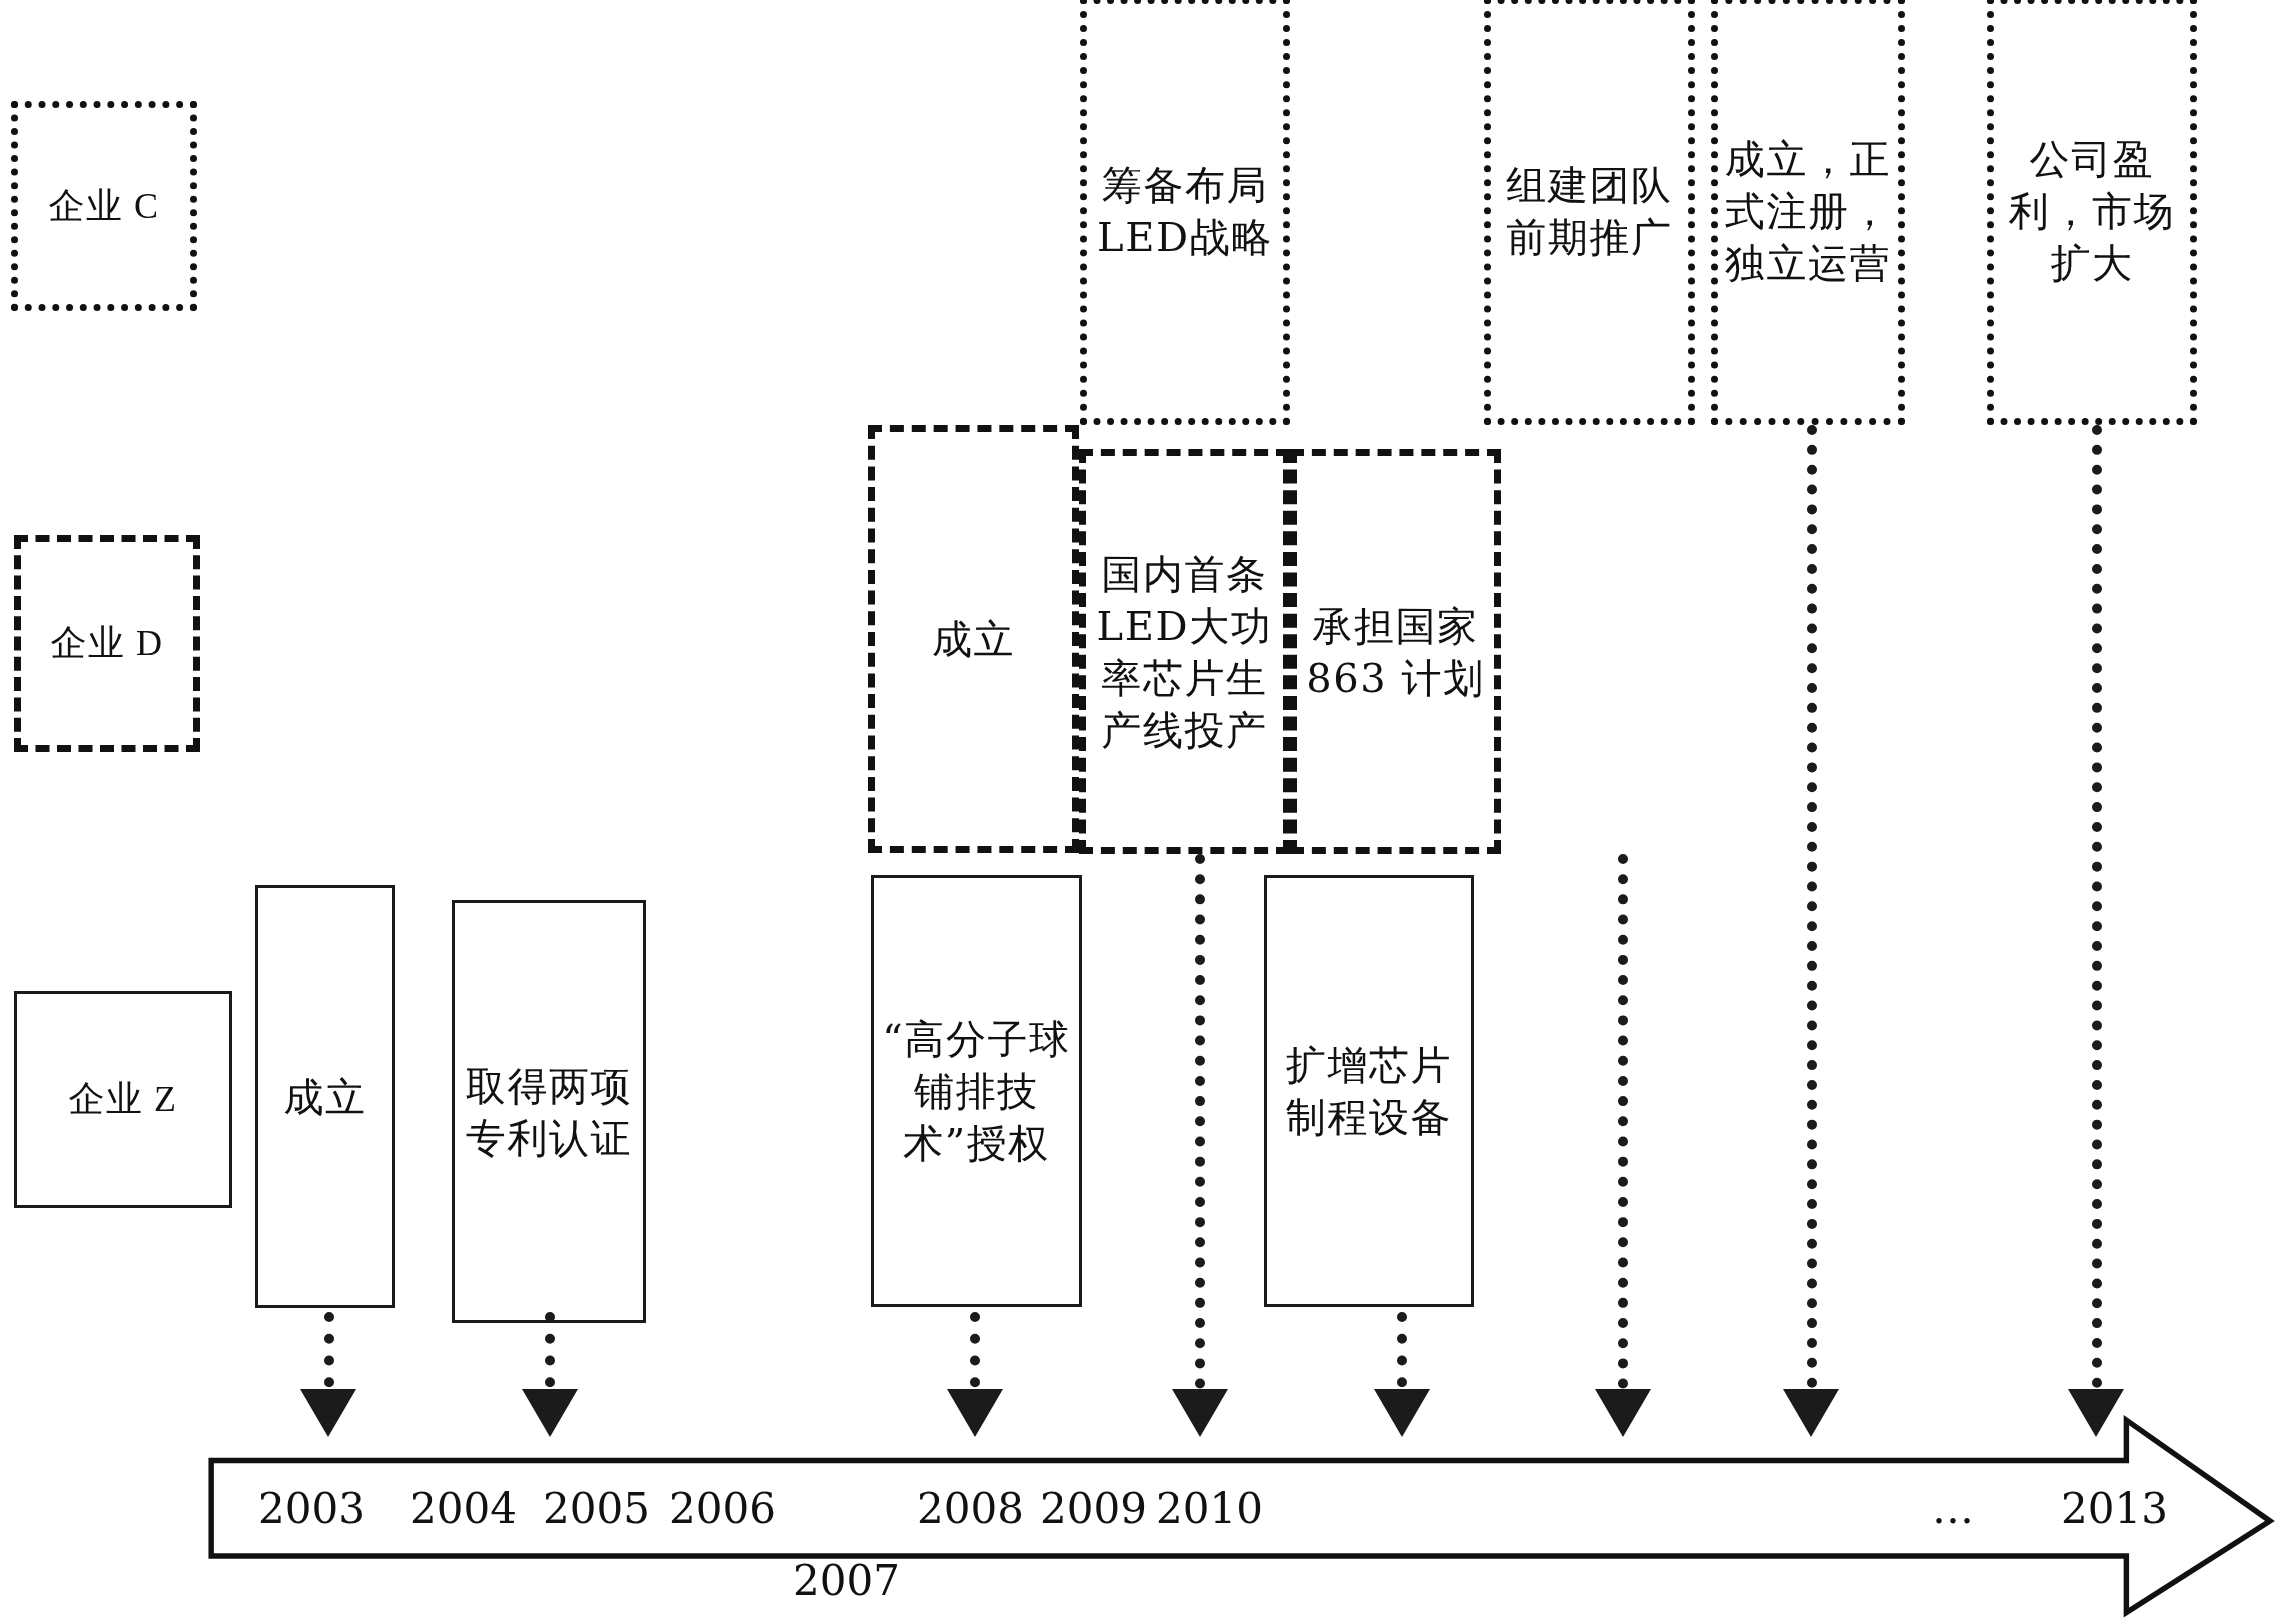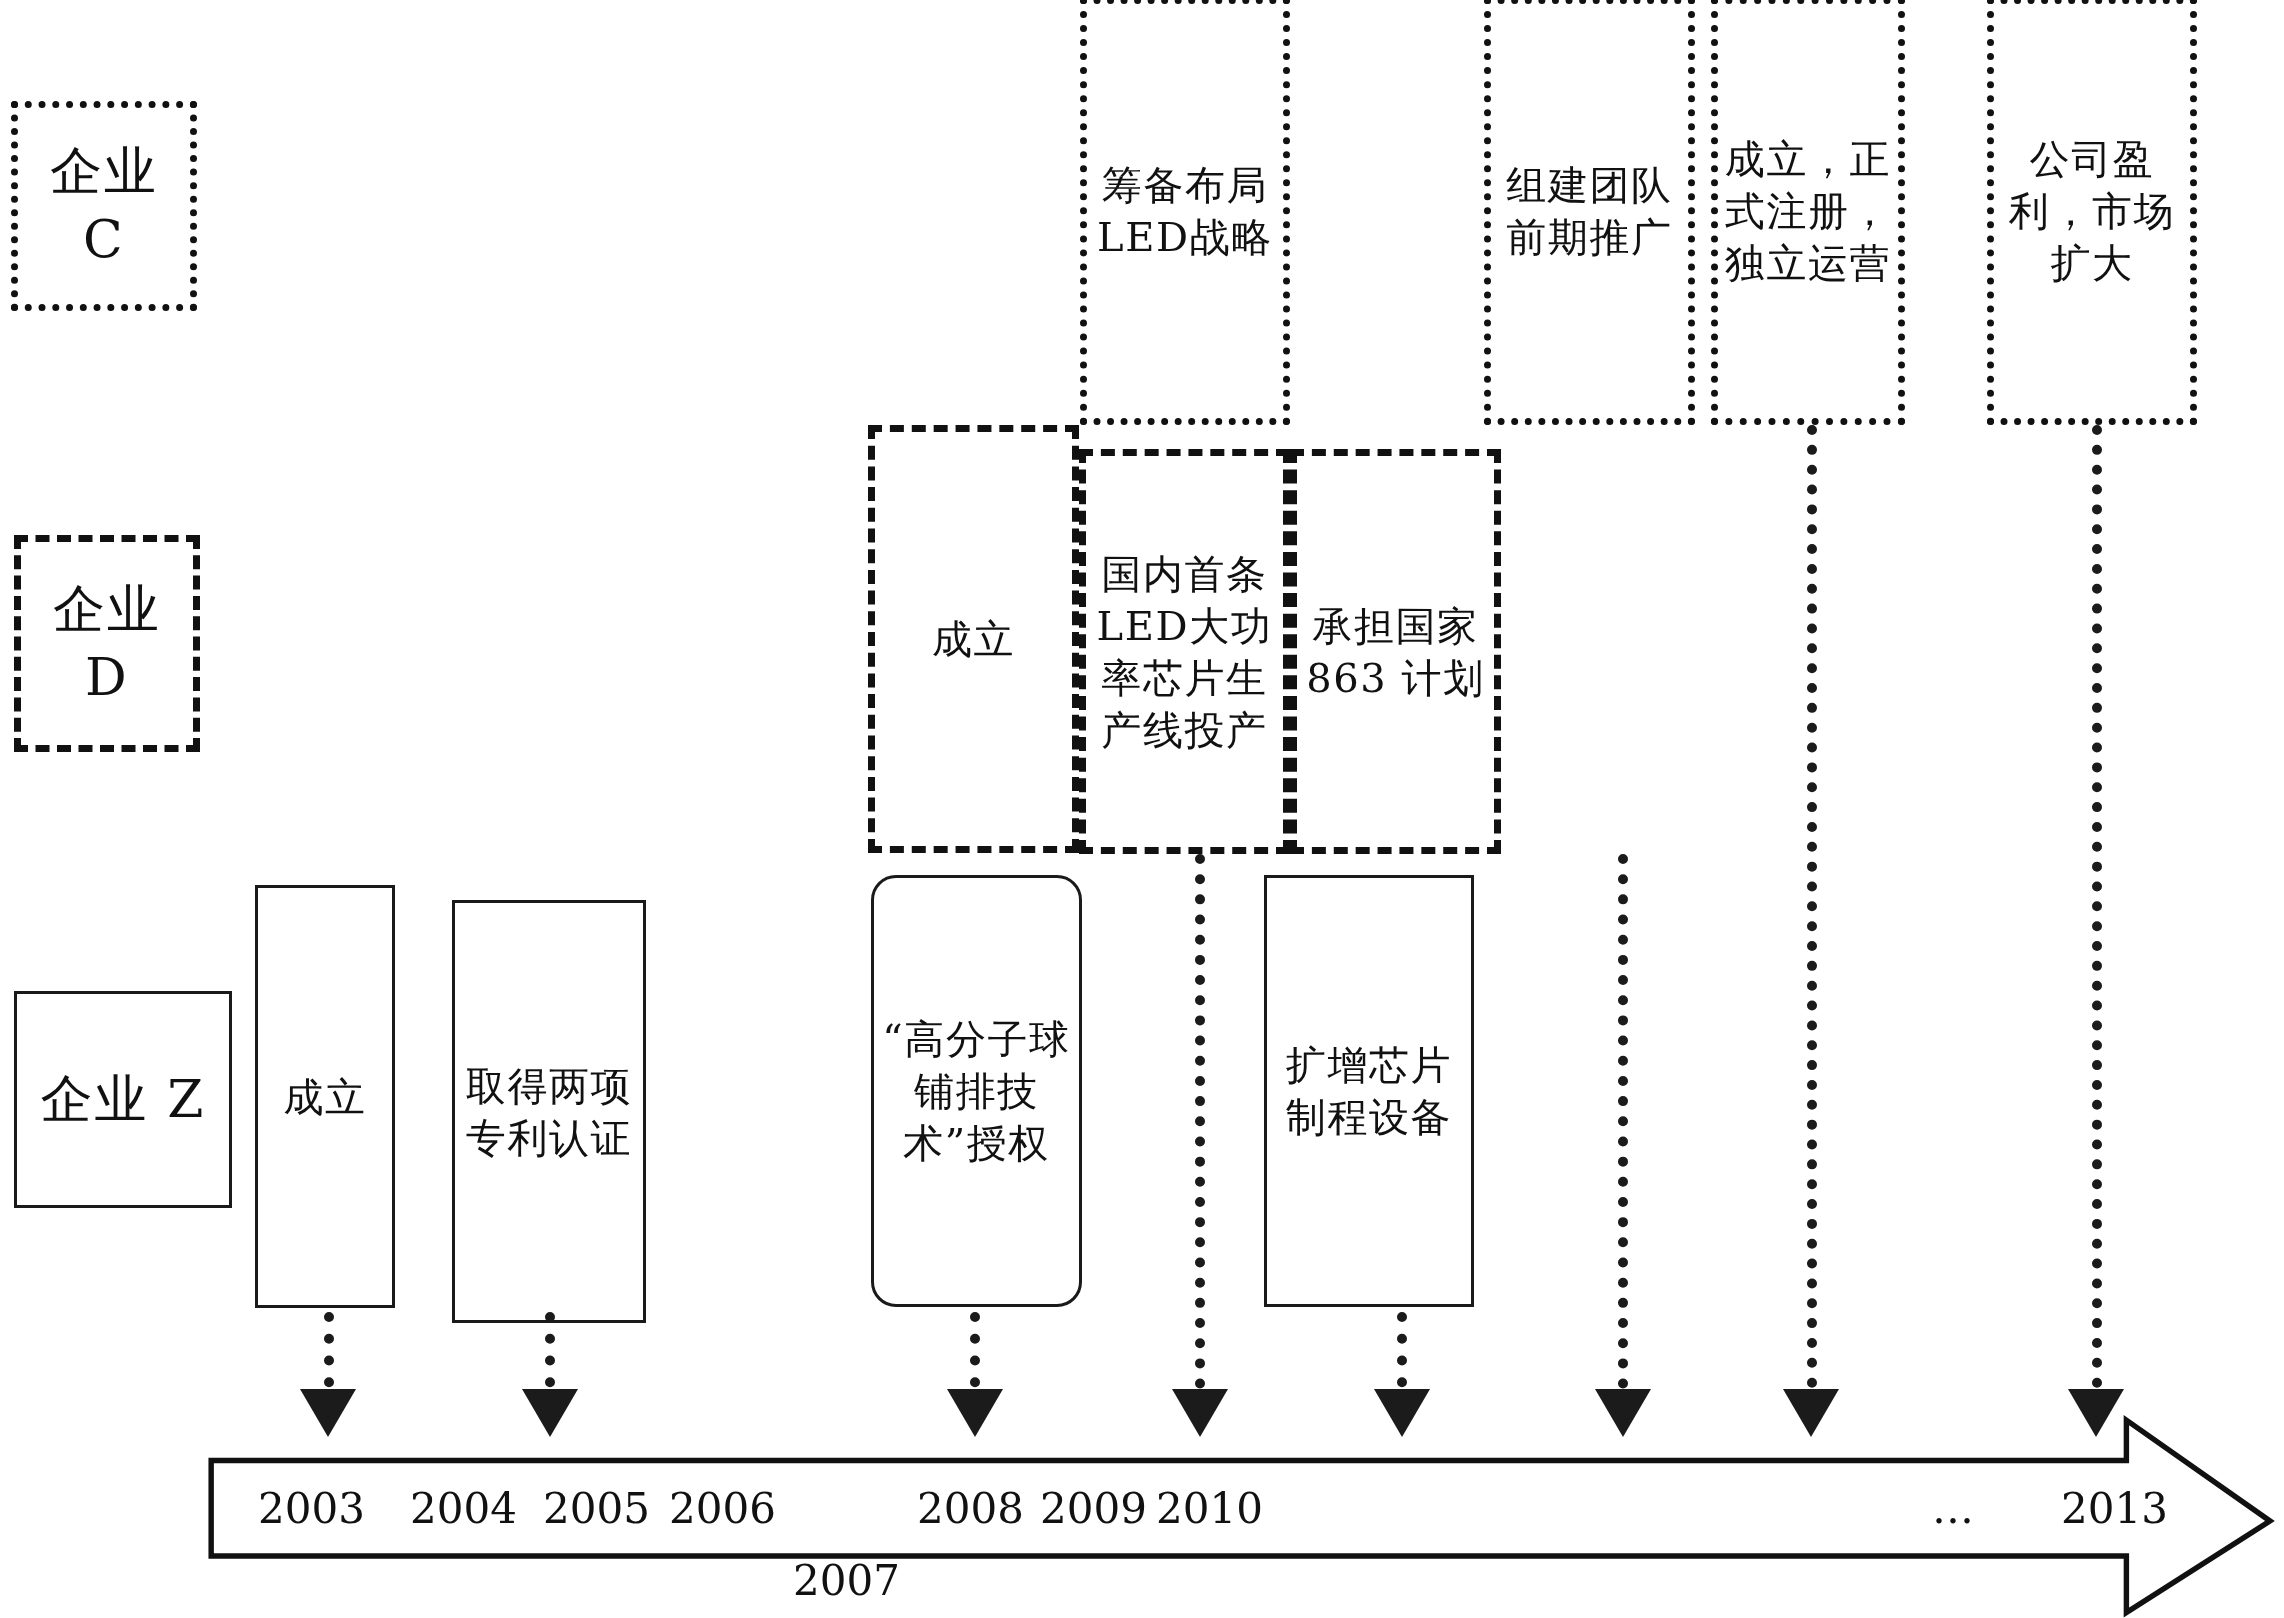--- a/index.html
+++ b/index.html
@@ -34,21 +34,21 @@
   .box .txt {
     display: block;
     width: 100%;
     padding: 0 4.7px;
     word-break: break-all;
   }
   .b-solid  { border: 3.9px solid #1a1a1a; }
   .b-dashed { border: 7px dashed #111; }
   .b-dotted { border: 7px dotted #111; }
 
-  .fs-legend { font-size: 52px; }
+  .fs-legend { font-size: 36px; font-family: Liberation Serif, serif; }
   .fs-ev     { font-size: 40px; }
 
   
   .conn {
     position: absolute;
     width: 0;
     border-left: 10px dotted #1b1b1b;
   }
   .arrowhead {
     position: absolute;
@@ -115,21 +115,21 @@
 
 
   <div class="box b-solid fs-ev" style="left:255px; top:885px; width:140px; height:423px;">
     <span class="txt">成立</span>
   </div>
 
   <div class="box b-solid fs-ev" style="left:452px; top:885px; width:194px; height:423px;margin-top:15px;">
     <span class="txt">取得两项专利认证</span>
   </div>
 
-  <div class="box b-solid fs-ev" style="left:871px; top:875px; width:211px; height:432px;border-radius:25px;">
+  <div class="box b-solid fs-ev" style="left:871px; top:875px; width:211px; height:432px;">
     <span class="txt">“高分子球铺排技术”授权</span>
   </div>
 
   <div class="box b-solid fs-ev" style="left:1264px; top:875px; width:210px; height:432px;">
     <span class="txt">扩增芯片制程设备</span>
   </div>
 
   <div class="conn" style="left:324px; top:1312px; height:97px;"></div>
   <div class="arrowhead" style="left:300px; top:1389px;"></div>
 

